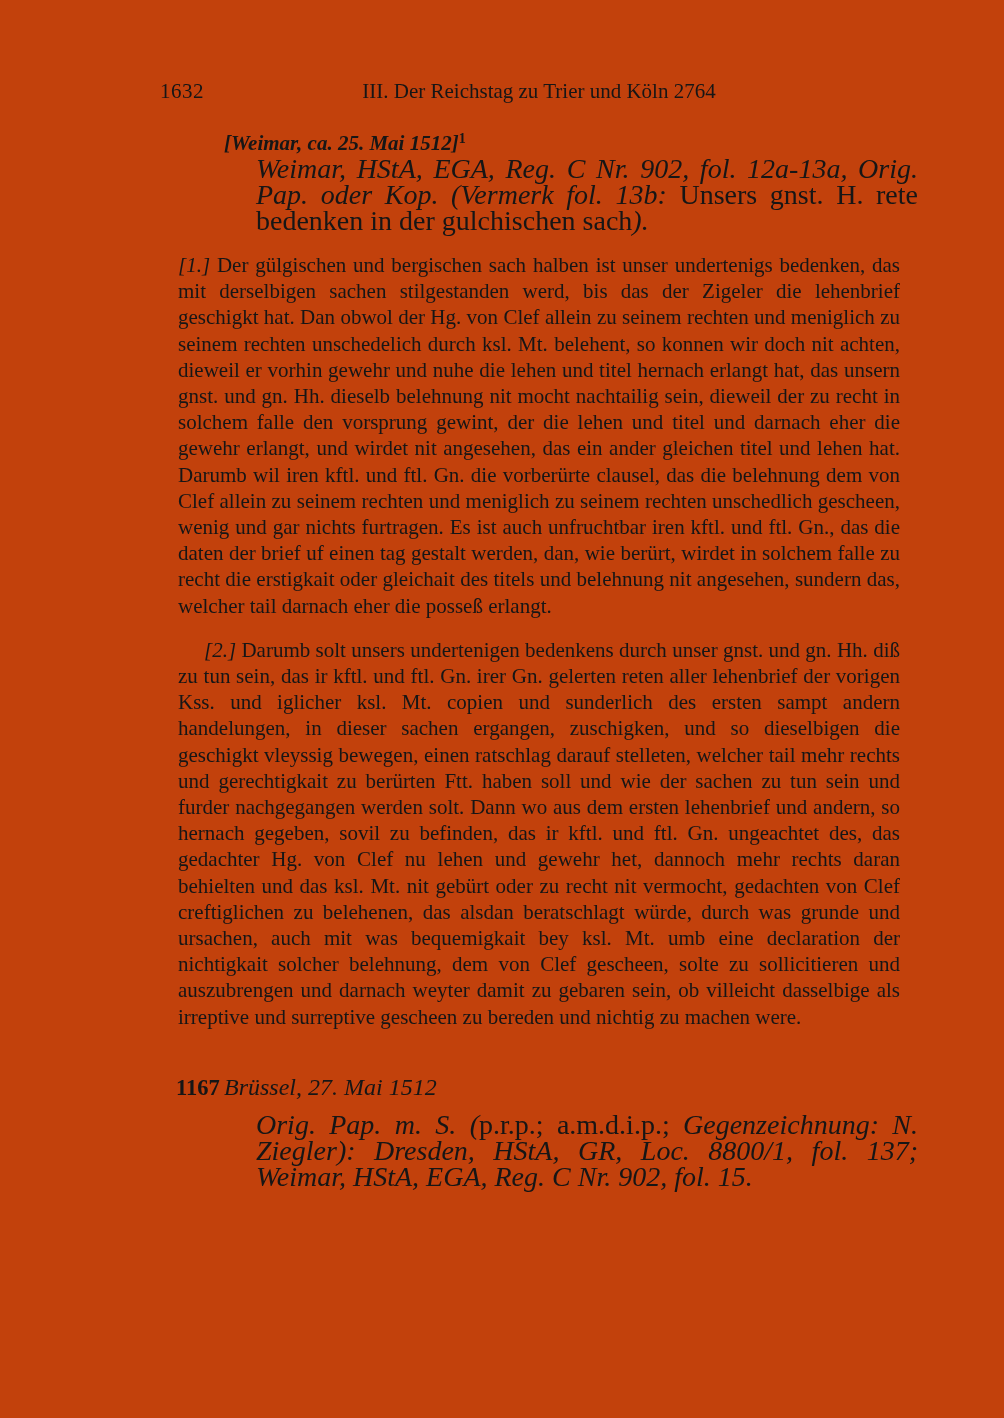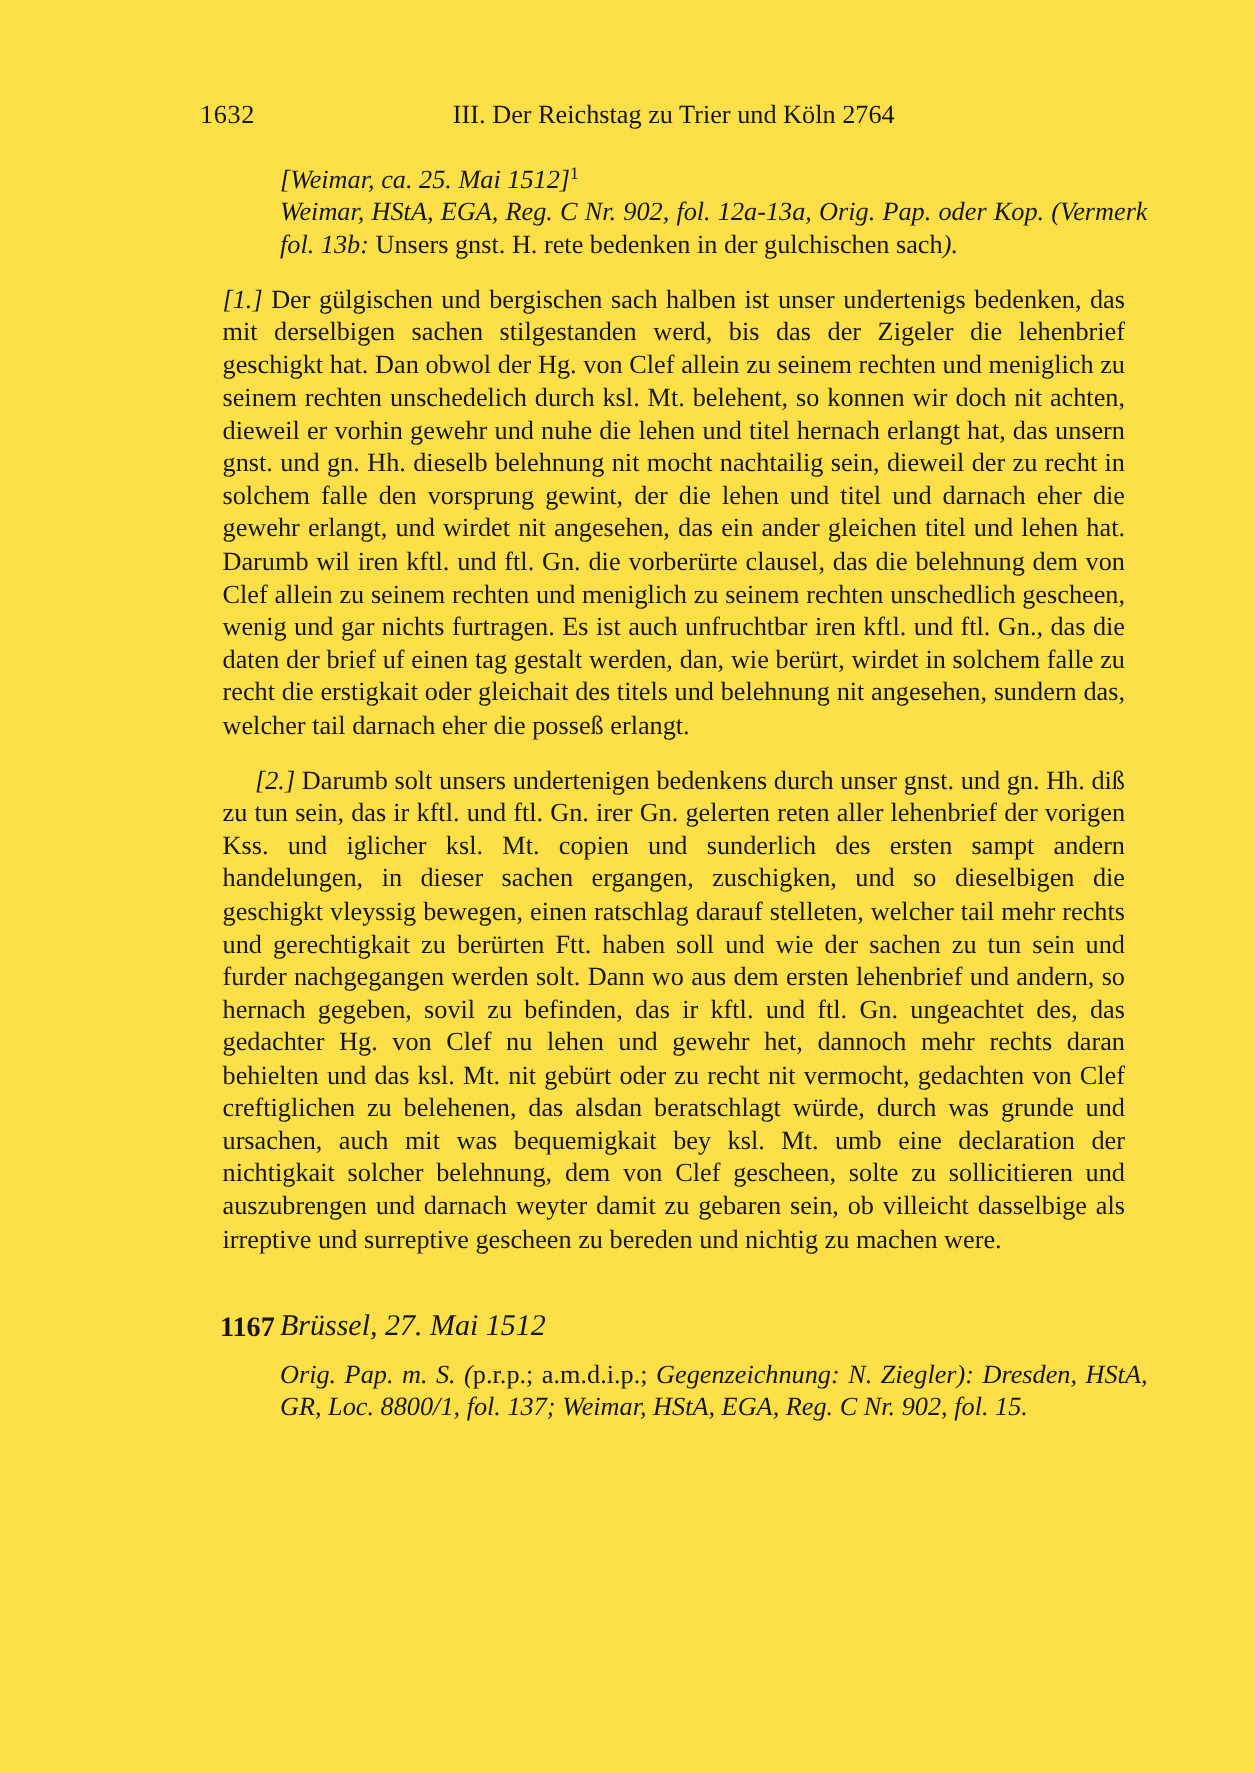--- a/index.html
+++ b/index.html
@@ -2,21 +2,21 @@
 <html lang="de"><head>
 <meta charset="utf-8">
 <style>
   html, body { margin: 0; padding: 0; background: #e8e8e8; }
 
   .page {
     position: relative;
     width: 1004px;
     height: 1418px;
     margin: 0 auto;
-    background: #fde047;
+    background: #c2410c;
     color: #161616;
     font-family: "Liberation Serif", "DejaVu Serif", serif;
     box-sizing: border-box;
     padding: 78px 86px 0 160px;
     overflow: hidden;
   }
 
   
   .running-header {
     position: relative;
@@ -26,33 +26,34 @@
     line-height: 26px;
   }
   .pagenum { position: absolute; left: 0; top: 0; letter-spacing: 0.5px; }
   .runhead { display: block; text-align: center; }
 
   
   .dateline {
     margin: 0 0 0 64px;
     font-size: 21px;
     line-height: 26px;
+    font-weight: bold;
   }
   .it { font-style: italic; }
   .rm { font-style: normal; }
   sup.fnref {
     font-style: normal;
     font-size: 14px;
     line-height: 0;
     vertical-align: 7px;
   }
 
   .source {
-    margin: 0 0 12px 64px;
-    font-size: 21px;
+    margin: 0 0 12px 96px;
+    font-size: 28px;
     line-height: 26px;
     font-style: italic;
     text-align: justify;
   }
   .source .rm { font-style: normal; }
 
   .body {
     margin: 18px;
     font-size: 21px;
     line-height: 26.2px;

